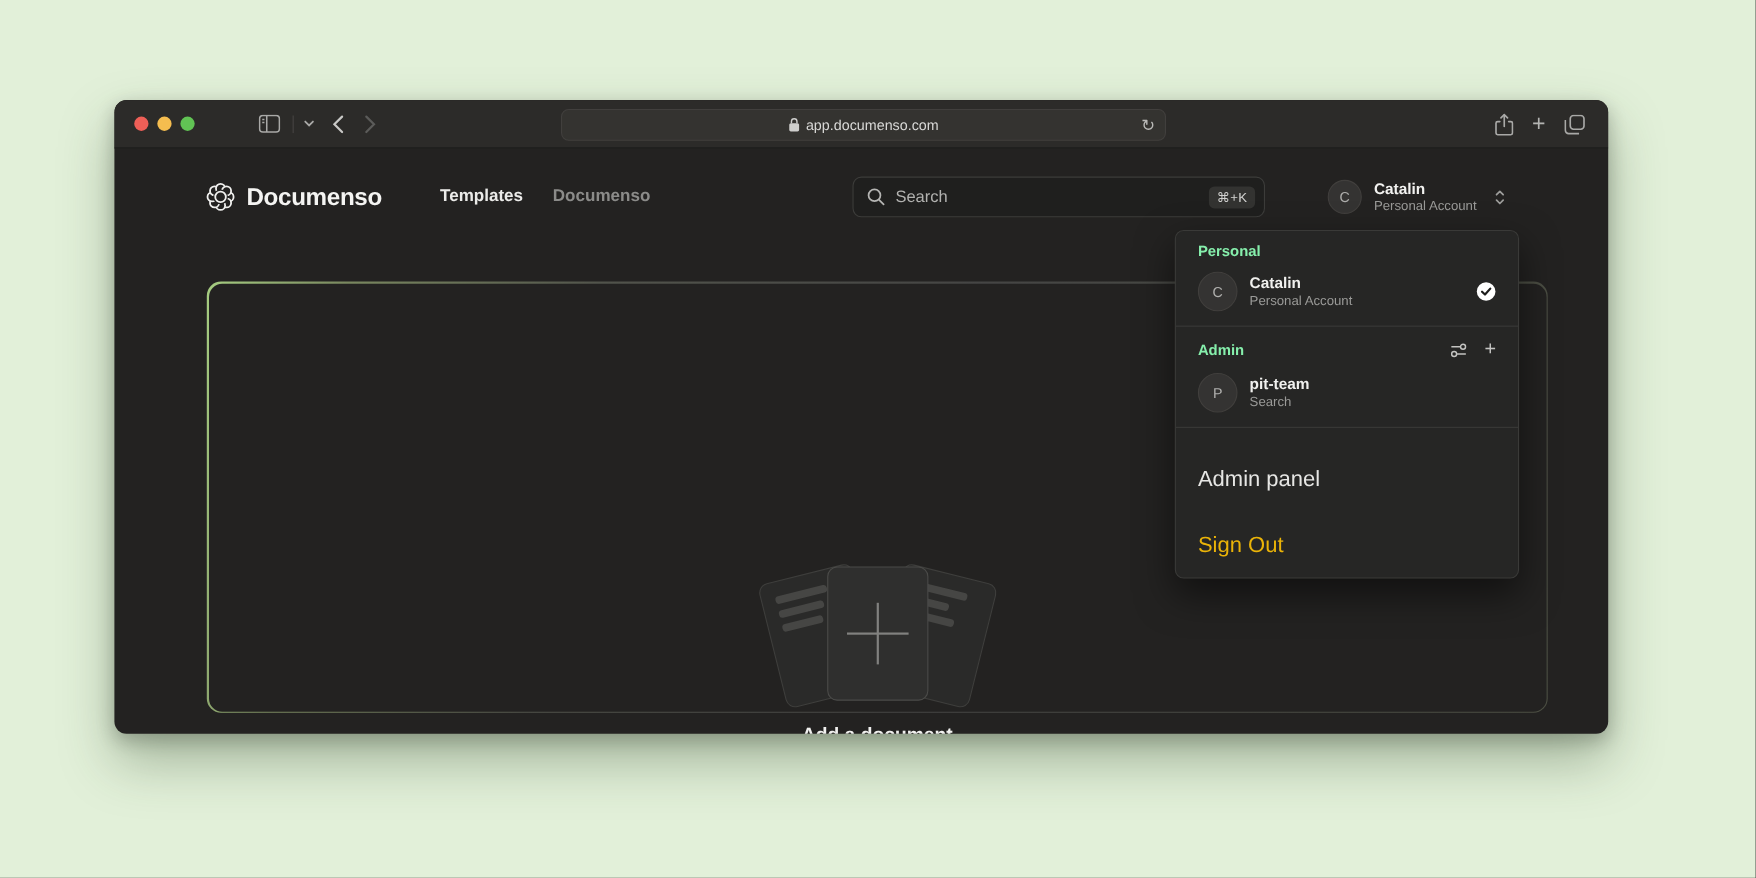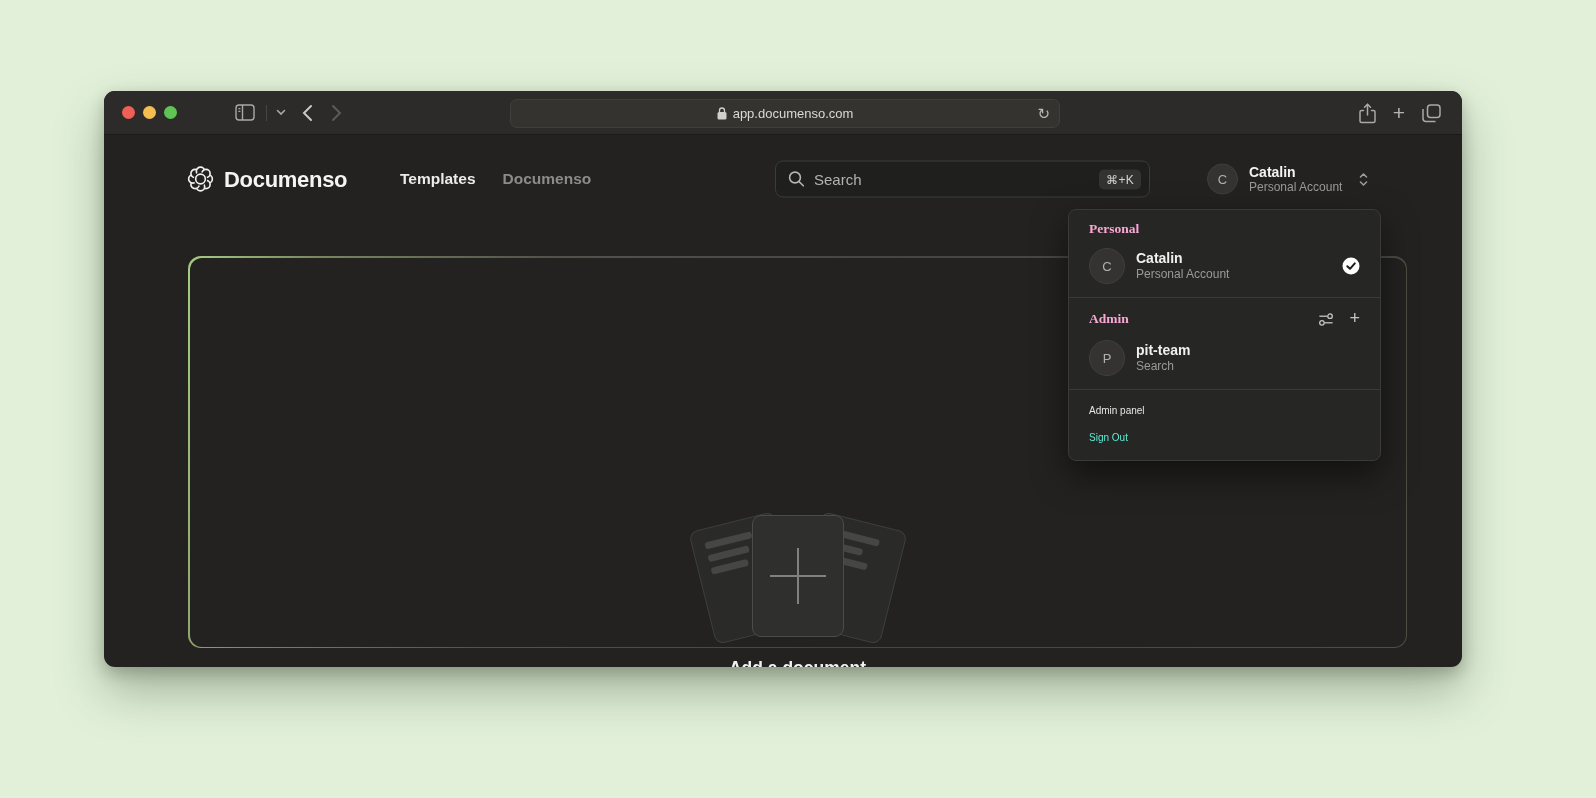--- a/index.html
+++ b/index.html
@@ -70,34 +70,34 @@
   .acct-sub { color:#9a9a98; font-size:12px; line-height:15px; }
   .updown { margin-left:15px; color:#9c9c9a; }
 
   
   .menu {
     position:absolute; left:964px; top:118px; width:313px; z-index:6;
     background:#262625; border:1px solid #3a3a38; border-radius:8px;
     box-shadow:0 14px 34px rgba(0,0,0,.5);
   }
   .menu-section { padding:11px 20px 13px 20px; }
-  .menu-label { color:#f9a8d4; font-size:13.5px; font-weight:700;font-family:Liberation Serif, serif; }
+  .menu-label { color:#86efac; font-size:13.5px; font-weight:700; }
   .menu-row { display:flex; align-items:center; gap:11px; margin-top:11px; cursor:pointer; }
   .avatar-lg { width:36px; height:36px; border-radius:50%; background:#343332; border:1px solid #413f3d;
                display:flex; align-items:center; justify-content:center; color:#b0b0ae; font-size:13px; flex:none; }
   .row-name { color:#f0f0ee; font-size:14px; font-weight:700; line-height:17px; }
   .row-sub { color:#9a9a98; font-size:12px; line-height:15px; }
   .check-wrap { margin-left:auto; display:flex; }
   .menu-div { border-top:1px solid #3a3a38; }
   .teams-head { display:flex; align-items:center; }
   .teams-actions { margin-left:auto; display:flex; align-items:center; gap:15px; color:#c4c4c2; }
   .teams-plus { font-size:18px; font-weight:300; line-height:1; cursor:pointer; padding-bottom:2px; }
   .menu-items { padding:7px 0 9px 0; }
-  .menu-item { padding:8px 20px; color:#e6e6e4; font-size:10px; cursor:pointer; }
-  .menu-item.danger { color:#5eead4; }
+  .menu-item { padding:8px 20px; color:#e6e6e4; font-size:20px; cursor:pointer;margin-top:21px; }
+  .menu-item.danger { color:#eab308; }
 
   
   .dropzone-ring {
     position:absolute; left:84px; top:165px; width:1219px; height:392px;
     border-radius:13px; padding:1.5px;
     background:linear-gradient(100deg, #a6cd81 0%, #79875f 10%, #51534b 28%, #454544 55%, #4c4f43 100%);
   }
   .dropzone { width:100%; height:100%; background:#232221; border-radius:12px; position:relative; }
 
   .dz-content { position:absolute; left:50%; top:257px; transform:translateX(-50%); width:320px; text-align:center; }

